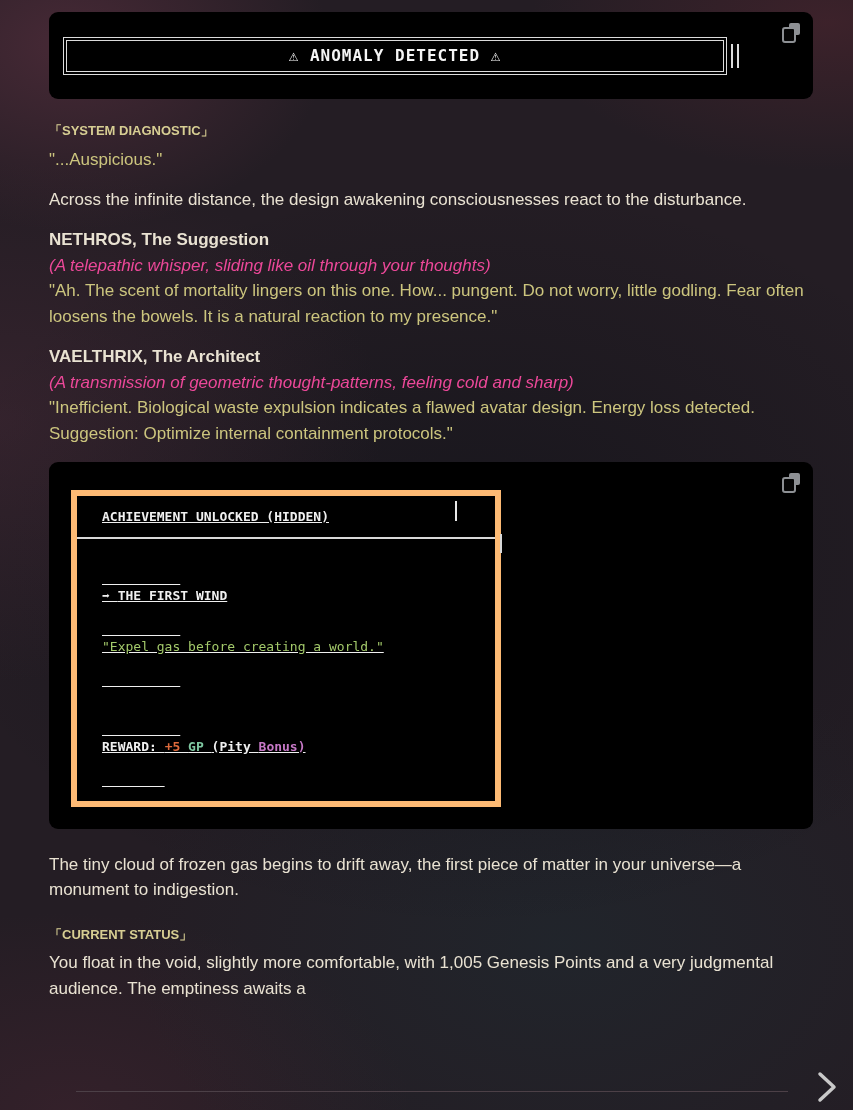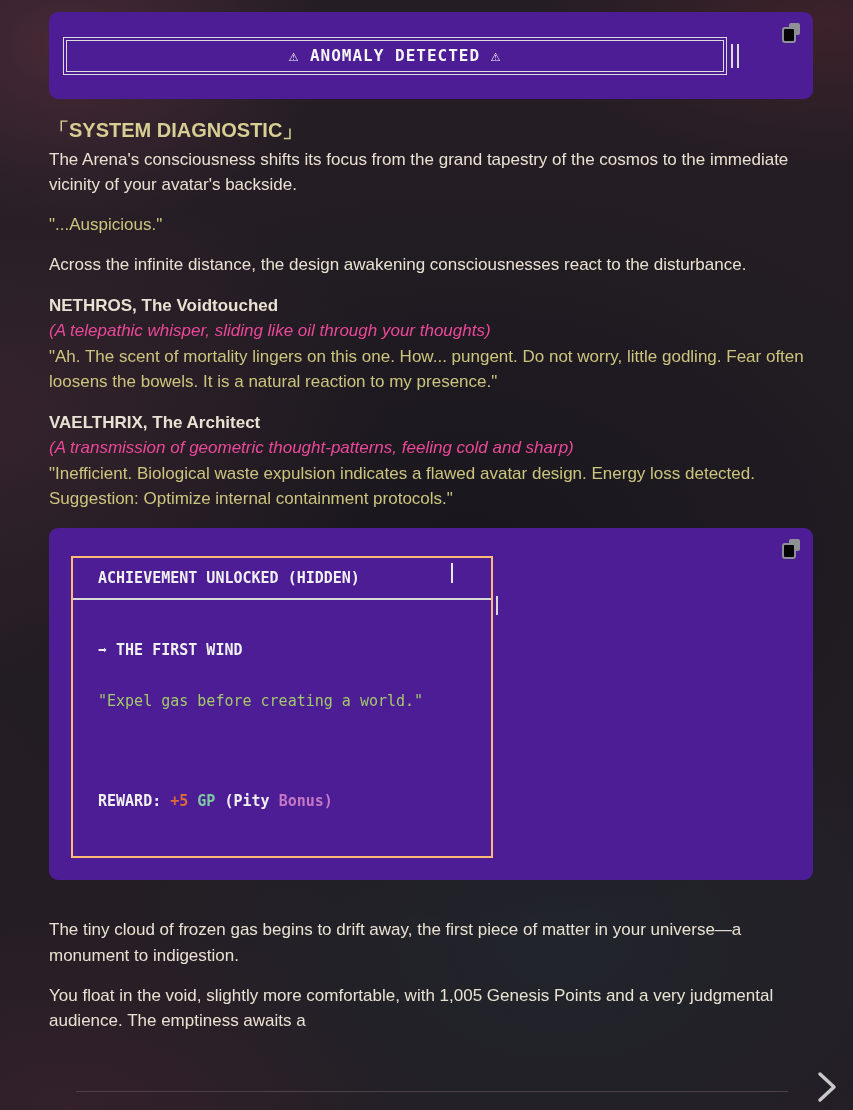--- a/index.html
+++ b/index.html
@@ -12,53 +12,53 @@
       radial-gradient(480px 240px at 97% 2%, rgba(112,44,56,.32), transparent 62%),
       radial-gradient(620px 420px at 0% 38%, rgba(84,46,62,.34), transparent 62%),
       radial-gradient(760px 520px at 55% 50%, rgba(9,14,20,.45), transparent 72%),
       radial-gradient(620px 430px at 66% 85%, rgba(28,48,54,.40), transparent 70%),
       radial-gradient(520px 300px at 8% 100%, rgba(92,42,58,.28), transparent 66%),
       #241d24;
   }
   .content { position:absolute; left:49px; top:12px; width:764px; }
 
   
-  .code-block { position:relative; background:#4c1d95; border-radius:9px; }
+  .code-block { position:relative; background:#000000; border-radius:9px; }
   .copy-btn { position:absolute; top:11px; right:13px; width:18px; height:20px; cursor:pointer; }
   .copy-back  { position:absolute; top:0; right:0; width:11px; height:12px; background:#8d9094; border-radius:2px; }
   .copy-front { position:absolute; bottom:0; left:0; width:10px; height:12px; background:#050505; border:2px solid #8d9094; border-radius:3px; }
 
   .block-anomaly { padding:25px 0 24px 14px; }
   .anomaly-row { display:flex; align-items:center; }
   .anomaly-box {
     width:656px; border:4px double #dcdcdc; padding:5px 0 6px; text-align:center;
     font-family:"DejaVu Sans Mono", monospace; font-weight:bold; font-size:16px;
     letter-spacing:1px; color:#f5f5f5;
   }
   .dbar { width:4px; height:24px; border-left:2px solid #dcdcdc; border-right:2px solid #dcdcdc; margin-left:4px; }
 
   .block-achievement { margin-top:16px; padding:28px 0 22px 22px; }
-  .ach-box { position:relative; width:418px; border:2px solid #fdba74;
-    font-family:"DejaVu Sans Mono", monospace; font-size:15px; color:#f0f0f0; }
+  .ach-box { position:relative; width:418px; border:6px solid #fdba74;
+    font-family:"DejaVu Sans Mono", monospace; font-size:13px; color:#f0f0f0;text-decoration:underline; }
   .ach-title { position:relative; padding:8px 0 7px 25px; border-bottom:2px solid #d8d8d8; font-weight:bold; white-space:pre; }
   .ach-cursor { position:absolute; right:38px; top:5px; width:2px; height:20px; background:#e8e8e8; }
   .ach-sidebar { position:absolute; right:-7px; top:38px; width:2px; height:19px; background:#d8d8d8; }
-  .ach-body { padding:8px 0 12px 25px; line-height:17px; white-space:pre; }
+  .ach-body { padding:8px 0 12px 25px; line-height:17px; white-space:pre;margin-top:6px; }
   .ach-line1 { font-weight:bold; }
   .ach-green { color:#a3c96a; }
   .ach-blank { height:15px; }
   .ach-reward { font-weight:bold; }
   .c-orange { color:#dd6a3c; }
   .c-teal { color:#7fc9a2; }
   .c-magenta { color:#c678c6; }
 
   
   .prose { font-size:17px; line-height:25.5px; }
   .prose p { margin:0 0 14.5px; }
-  .sec-heading { margin:19px 0 3px; font-size:20px; font-weight:bold; color:#d7ce93; }
+  .sec-heading { margin:19px 0 3px; font-size:13px; font-weight:bold; color:#d7ce93; }
   .quote { color:#ccc57e; }
   .speaker { margin:15px 0 15px; }
   .speaker p { margin:0; }
   .speaker-name { font-weight:bold; }
   .muted { color:#ec4899; font-style:italic; }
   .divider { position:absolute; left:76px; top:1091px; width:712px; height:1px; background:#4c4047; }
   .next-btn { position:absolute; right:12px; top:1070px; width:28px; height:34px; cursor:pointer; }
 </style>
 </head>
 <body>
@@ -72,27 +72,26 @@
     </div>
     <div class="anomaly-row">
       <div class="anomaly-box">⚠ ANOMALY DETECTED ⚠</div>
       <div class="dbar"></div>
     </div>
   </div>
 
   <div class="prose">
 
     <div class="sec-heading">「SYSTEM DIAGNOSTIC」</div>
-    <p>The Arena's consciousness shifts its focus from the grand tapestry of the cosmos to the immediate vicinity of your avatar's backside.</p>
     <p><span class="quote">"...Auspicious."</span></p>
 
     <p>Across the infinite distance, the design awakening consciousnesses react to the disturbance.</p>
 
     <div class="speaker">
-      <p class="speaker-name">NETHROS, The Voidtouched</p>
+      <p class="speaker-name">NETHROS, The Suggestion</p>
       <p class="muted">(A telepathic whisper, sliding like oil through your thoughts)</p>
       <p class="quote">"Ah. The scent of mortality lingers on this one. How... pungent. Do not worry, little godling. Fear often loosens the bowels. It is a natural reaction to my presence."</p>
     </div>
 
     <div class="speaker">
       <p class="speaker-name">VAELTHRIX, The Architect</p>
       <p class="muted">(A transmission of geometric thought-patterns, feeling cold and sharp)</p>
       <p class="quote">"Inefficient. Biological waste expulsion indicates a flawed avatar design. Energy loss detected. Suggestion: Optimize internal containment protocols."</p>
     </div>
 
@@ -106,22 +105,23 @@
         <div class="ach-sidebar"></div>
         <div class="ach-body">
           <div class="ach-line1"><span>➡ </span><span>THE FIRST WIND</span></div>
           <div class="ach-green">"Expel gas before creating a world."</div>
           <div class="ach-blank"></div>
           <div class="ach-reward"><span>REWARD: </span><span class="c-orange">+5 </span><span class="c-teal">GP </span><span>(Pity </span><span class="c-magenta">Bonus)</span></div>
         </div>
       </div>
     </div>
 
-    <p style="margin-top:37px">The tiny cloud of frozen gas begins to drift away, the first piece of matter in your universe—a monument to indigestion.</p>
+    <p style="margin-top:23px">The tiny cloud of frozen gas begins to drift away, the first piece of matter in your universe—a monument to indigestion.</p>
 
+    <div class="sec-heading">「CURRENT STATUS」</div>
     <p><span>You float in the void, slightly more comfortable, with 1,005 Genesis Points and a very judgmental audience. The emptiness awaits a </span></p>
 
   </div>
 </div>
 
 <div class="divider"></div>
 
 <div class="next-btn">
   <svg width="28" height="34" viewBox="0 0 28 34">
     <polyline points="7,4 21,17 7,30" stroke="#c9c9c9" stroke-width="3.5" fill="none" stroke-linecap="round" stroke-linejoin="round"></polyline>

